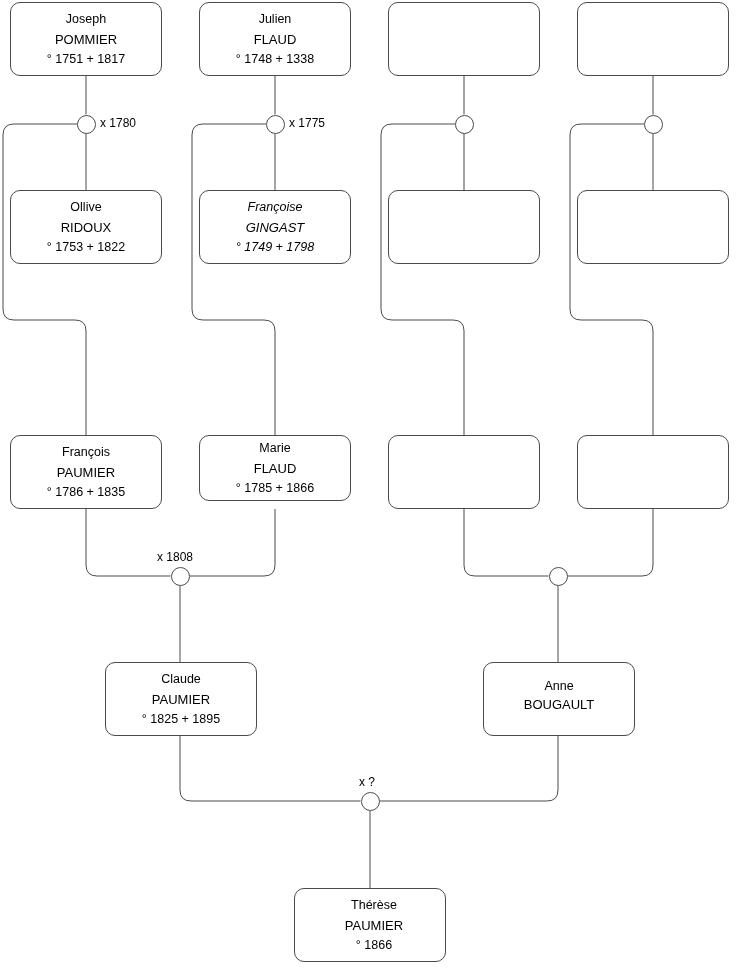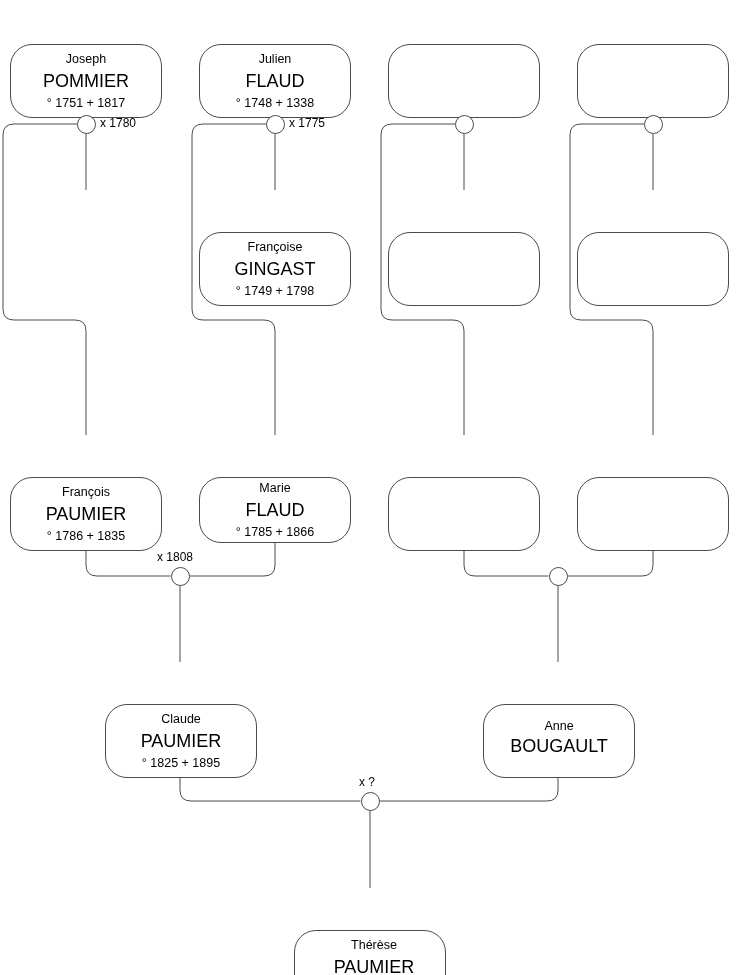--- a/index.html
+++ b/index.html
@@ -24,42 +24,41 @@
     left: 0;
     top: 0;
     width: 740px;
     height: 975px;
     pointer-events: none;
   }
   .person-box {
     position: absolute;
     box-sizing: border-box;
     border: 1px solid #4b4b4b;
-    border-radius: 22px;
+    border-radius: 10px;
     background: #ffffff;
     display: flex;
     flex-direction: column;
     align-items: center;
     justify-content: center;
     text-align: center;
     color: #000000;
     overflow: hidden;
-    margin-top: 42px;
   }
   .person-line {
     display: block;
     line-height: 1.0;
     white-space: nowrap;
   }
   .p-given {
     font-size: 12.5px;
     margin-bottom: 7px;
   }
   .p-surname {
-    font-size: 18px;
+    font-size: 13px;
     margin-bottom: 7px;
   }
   .p-dates {
     font-size: 12.5px;
   }
   .person-box.two-line .p-given { margin-bottom: 5px; text-align: center; }
   .union-label {
     position: absolute;
     font-size: 12px;
     color: #000000;
@@ -129,22 +128,27 @@
     
     
   </div>
 
   <div class="person-box" style="left:577px; top:2px; width:152px; height:74px;">
     
     
     
   </div>
 
-
-  <div class="person-box" style="left:199px; top:190px; width:152px; height:74px;">
+  <div class="person-box" style="left:10px; top:190px; width:152px; height:74px;">
+    <span class="person-line p-given">Ollive</span>
+    <span class="person-line p-surname">RIDOUX</span>
+    <span class="person-line p-dates">° 1753 + 1822</span>
+  </div>
+
+  <div class="person-box" style="left:199px; top:190px; width:152px; height:74px;font-style:italic;">
     <span class="person-line p-given">Françoise</span>
     <span class="person-line p-surname">GINGAST</span>
     <span class="person-line p-dates">° 1749 + 1798</span>
   </div>
 
   <div class="person-box" style="left:388px; top:190px; width:152px; height:74px;">
     
     
     
   </div>

